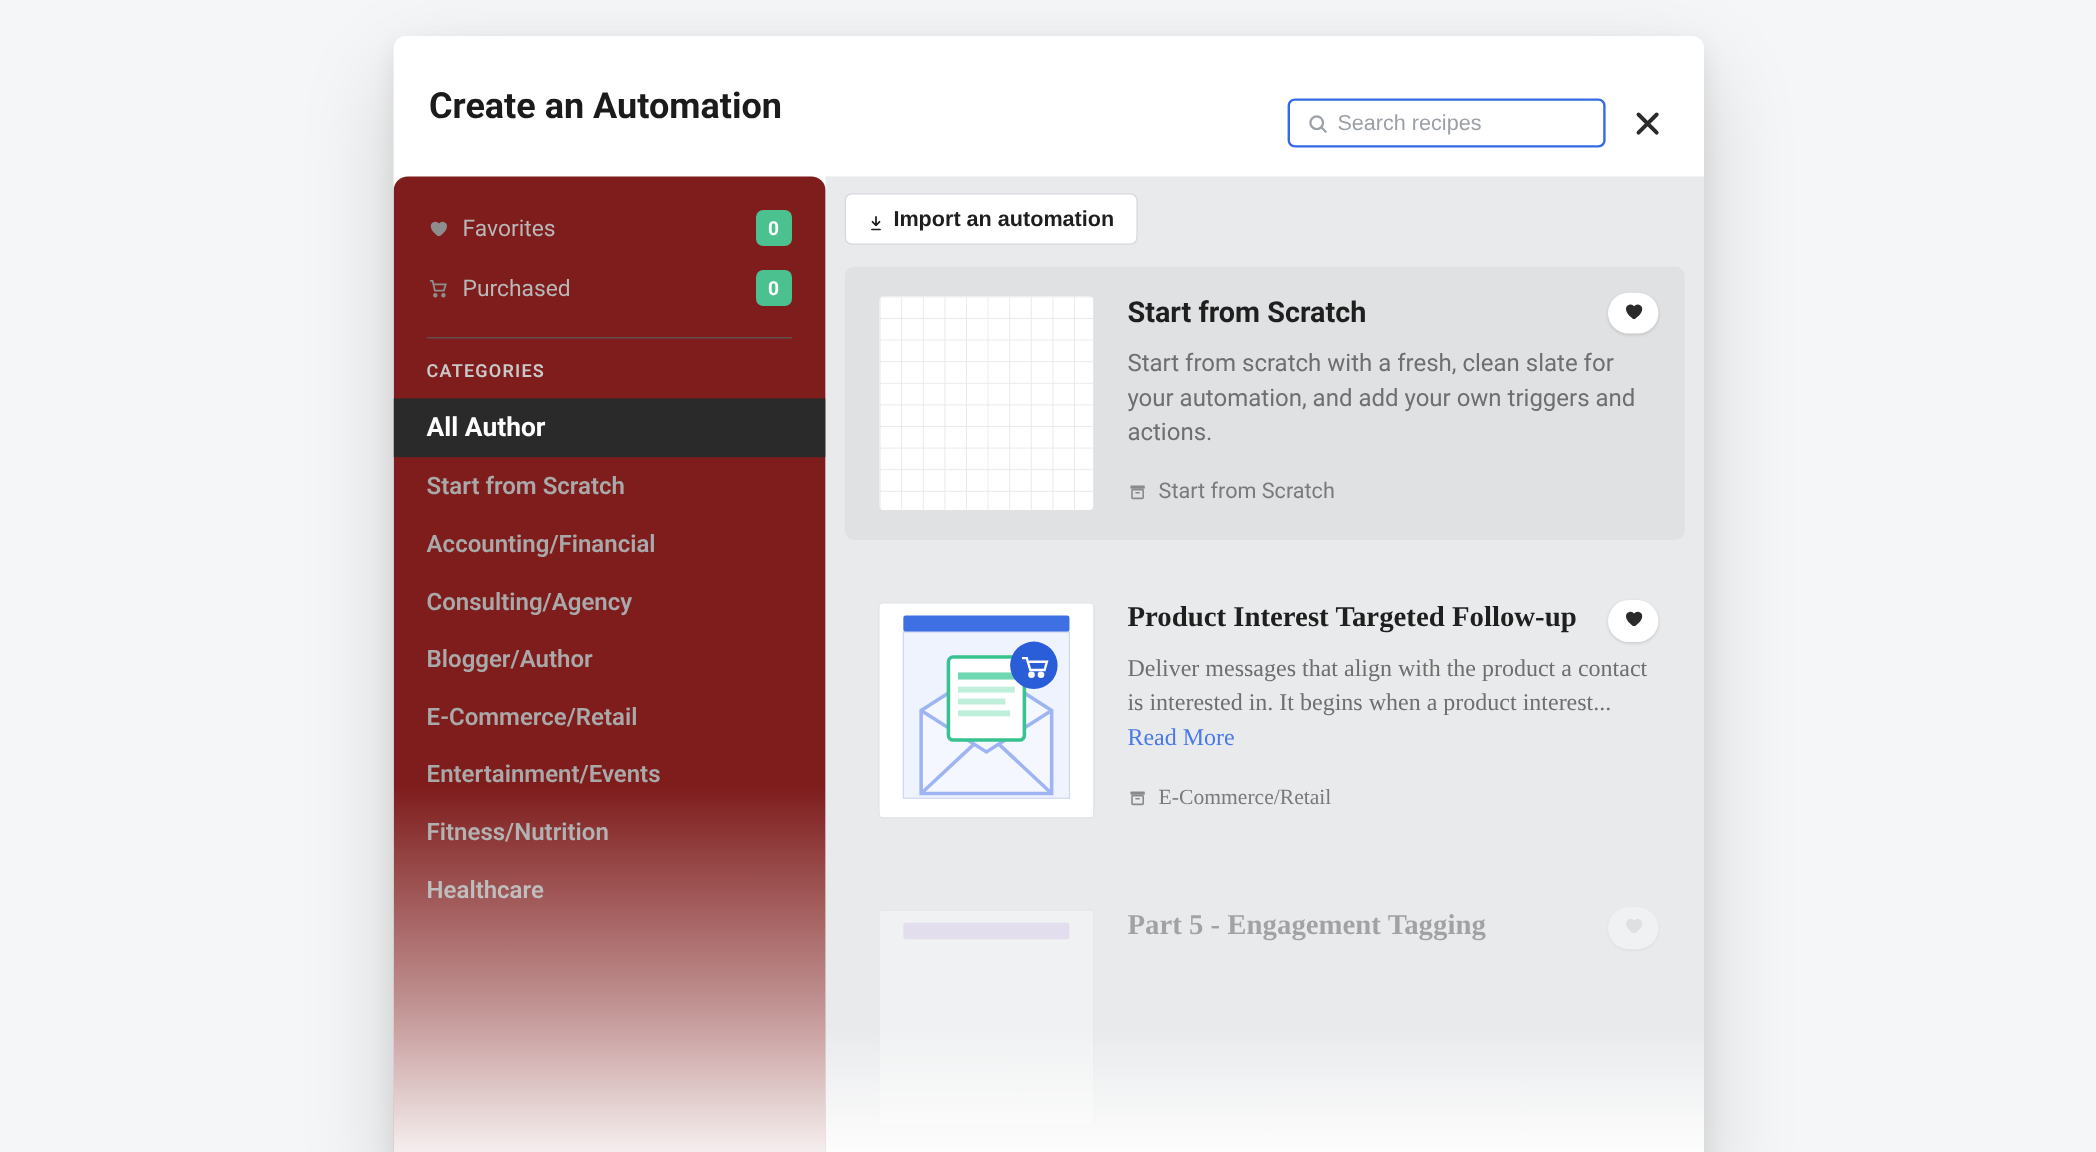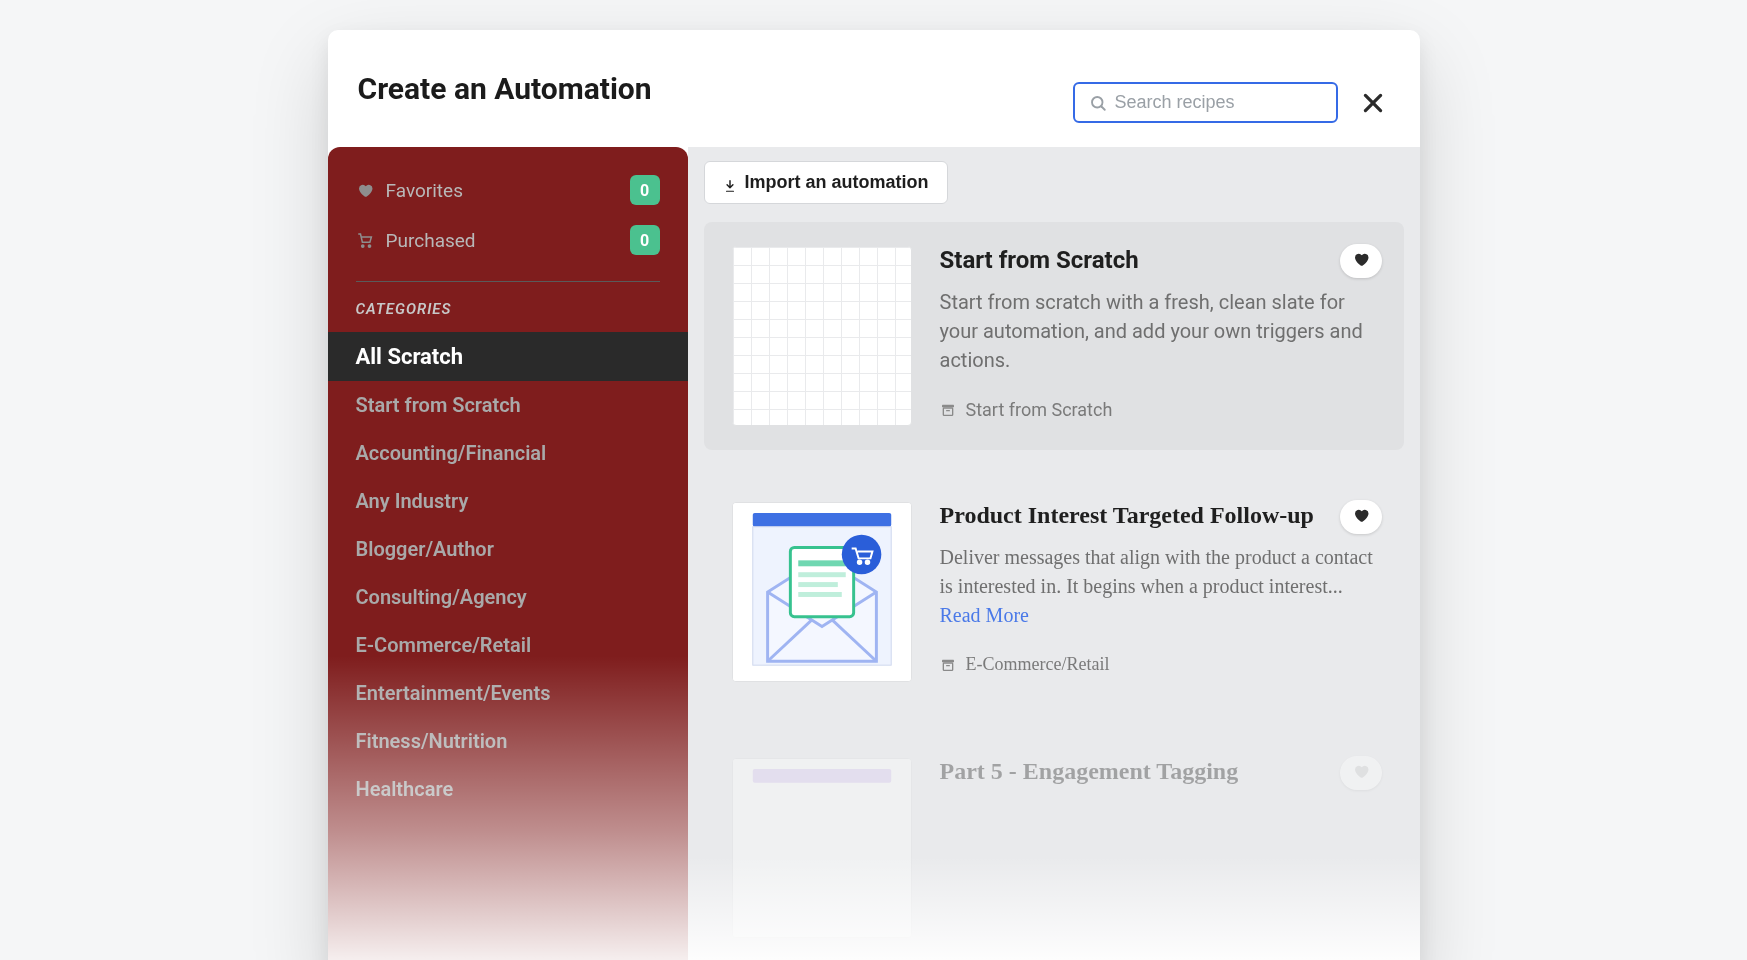--- a/index.html
+++ b/index.html
@@ -88,21 +88,20 @@
     font-size: 16px;
   }
   .sidebar-sep {
     border: none; border-top: 1px solid #5a5a5a;
     margin: 16px 28px 10px 28px;
   }
   .categories-label {
     font-size: 15px; letter-spacing: 1px;
     color: #c8c8c8; font-weight: 600;
     padding: 8px 28px 14px 28px;
-    font-style: italic;
   }
   .cat-item {
     padding: 12px 28px;
     font-size: 20px; font-weight: 600;
     color: #a9a9a9;
     cursor: pointer;
   }
   .cat-item.active {
     background: #2a2a2a;
     color: #fff;
@@ -226,26 +225,25 @@
             </svg>
           <span>Purchased</span>
         </div>
         <span class="count-badge">0</span>
       </div>
 
       <hr class="sidebar-sep">
 
       <div class="categories-label">CATEGORIES</div>
 
-      <div class="cat-item active"><span>All Scratch</span></div>
+      <div class="cat-item active"><span>All Author</span></div>
       <div class="cat-item"><span>Start from Scratch</span></div>
       <div class="cat-item"><span>Accounting/Financial</span></div>
-      <div class="cat-item"><span>Any Industry</span></div>
+      <div class="cat-item"><span>Consulting/Agency</span></div>
       <div class="cat-item"><span>Blogger/Author</span></div>
-      <div class="cat-item"><span>Consulting/Agency</span></div>
       <div class="cat-item"><span>E-Commerce/Retail</span></div>
       <div class="cat-item"><span>Entertainment/Events</span></div>
       <div class="cat-item"><span>Fitness/Nutrition</span></div>
       <div class="cat-item"><span>Healthcare</span></div>
 
       <div class="sidebar-fade"></div>
     </div>
 
     <div class="main">
       <div class="import-row">

